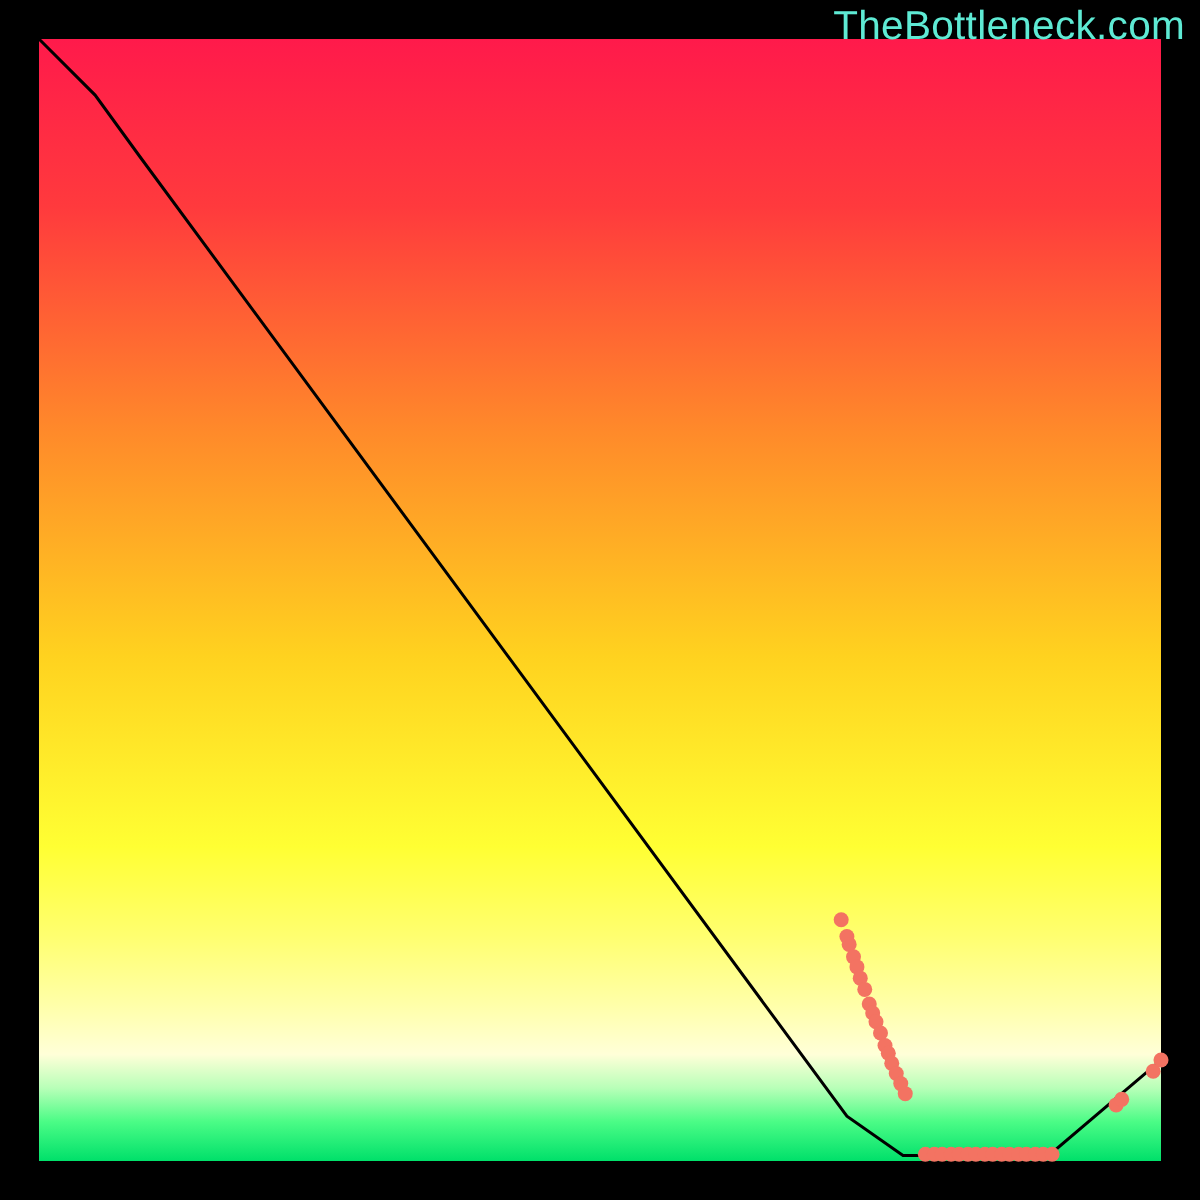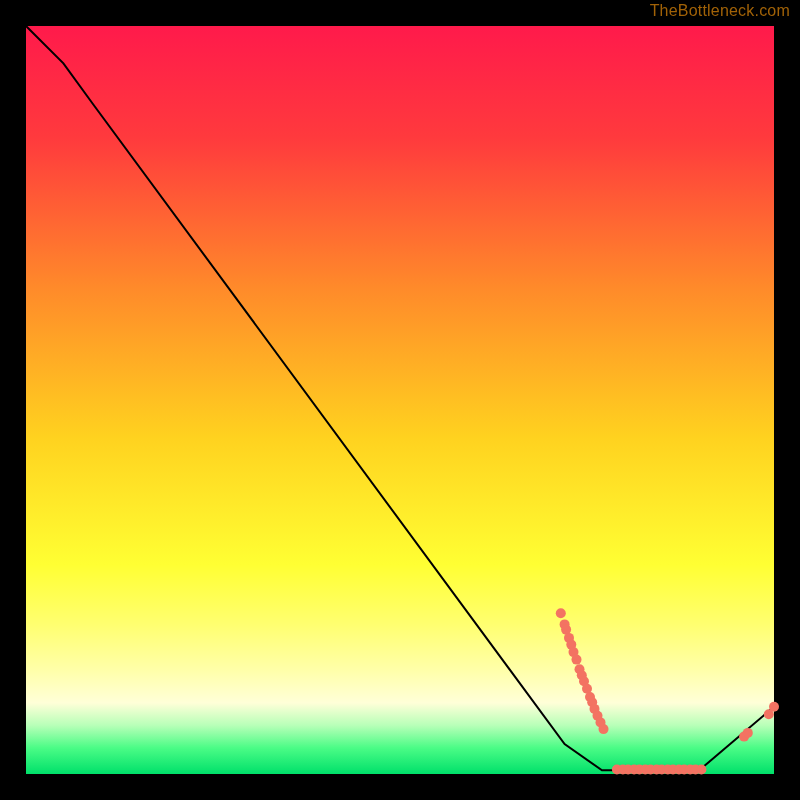--- a/index.html
+++ b/index.html
@@ -13,22 +13,22 @@
   }
   .frame {
     position: relative;
     width: 800px;
     height: 800px;
   }
   .watermark {
     position: absolute;
     top: 2px;
     right: 10px;
-    color: #a16207;
-    font-size: 16px;
+    color: #5eead4;
+    font-size: 27px;
     font-weight: 500;
     z-index: 5;
     letter-spacing: 0.2px;
   }
   svg {
     position: absolute;
     top: 0;
     left: 0;
   }
 </style>

